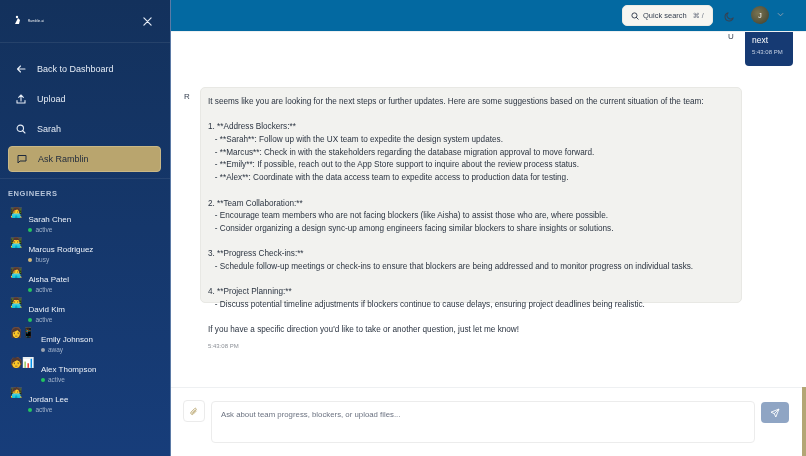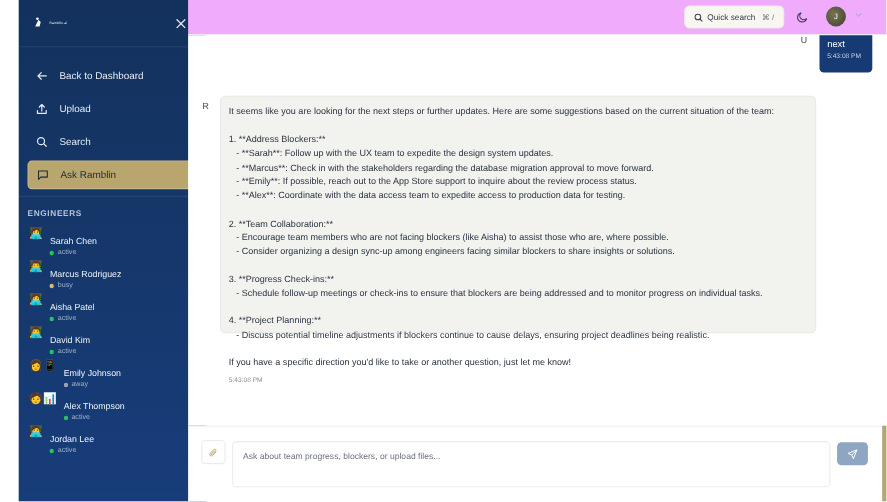--- a/index.html
+++ b/index.html
@@ -5,21 +5,21 @@
     * { box-sizing: border-box; margin: 0; padding: 0; }
     html, body { width: 806px; height: 456px; overflow: hidden; }
     body {
       font-family: "Liberation Sans", sans-serif;
       background: #ffffff;
       position: relative;
       color: #1f2937;
     }
     
     .sidebar {
-      position: absolute; left: 17px; top: 0; width: 171px; height: 456px;
+      position: absolute; left: 0; top: 0; width: 171px; height: 456px;
       background: linear-gradient(180deg, #13315c 0%, #173d7a 100%);
       color: #e5ecf6;
       border-right: 1px solid #5b7aa6;
     }
     .sb-header {
       height: 43px; display: flex; align-items: center; justify-content: space-between;
       padding: 0 16px 0 14px;
       border-bottom: 1px solid rgba(255,255,255,0.08);
     }
     .logo { display: flex; align-items: center; gap: 2px; }
@@ -48,21 +48,21 @@
     }
     .eng .av { font-size: 10px; line-height: 12px; margin-top: 4px; margin-right: 6px; white-space: nowrap; }
     .eng .info { display: flex; flex-direction: column; }
     .eng .name { font-size: 8px; color: #eef3fa; line-height: 10px; margin-top: 12px; }
     .eng .status { font-size: 6.5px; color: #9fb1ca; line-height: 10px; display: flex; align-items: center; gap: 3px; }
     .dot { width: 4px; height: 4px; border-radius: 50%; display: inline-block; }
 
     
     .topbar {
       position: absolute; left: 171px; top: 0; right: 0; height: 32px;
-      border-bottom: 1px solid #eef0f2; background: #f0abfc;
+      border-bottom: 1px solid #eef0f2; background: #0369a1;
     }
     .qsearch {
       position: absolute; left: 451px; top: 5px; width: 91px; height: 21px;
       background: #f7f6f1; border: 1px solid #ecebe4; border-radius: 5px;
       display: flex; align-items: center; padding-left: 8px; gap: 4px;
       font-size: 7.5px; color: #374151; cursor: pointer;
     }
     .qsearch .kbd { color: #6b7280; font-size: 7px; margin-left: 2px; }
     .theme-btn { position: absolute; left: 553px; top: 8px; width: 14px; height: 14px; cursor: pointer; }
     .avatar {
@@ -157,21 +157,21 @@
       </span>
       <span>Upload</span>
     </div>
     <div class="nav-item">
       <span class="ic">
         <svg width="10" height="10" viewBox="0 0 10 10">
             <circle cx="4.3" cy="4.3" r="3.2" stroke="#e5ecf6" stroke-width="1.1" fill="none"></circle>
             <path d="M6.6 6.6 L9 9" stroke="#e5ecf6" stroke-width="1.1" stroke-linecap="round"></path>
           </svg>
       </span>
-      <span>Search</span>
+      <span>Sarah</span>
     </div>
     <div class="nav-item active">
       <span class="ic">
         <svg width="10" height="10" viewBox="0 0 10 10">
             <path d="M1 1.5 H9 V7 H3 L1 9 Z" stroke="#1f2a3c" stroke-width="1" fill="none" stroke-linejoin="round"></path>
           </svg>
       </span>
       <span>Ask Ramblin</span>
     </div>
   </nav>

